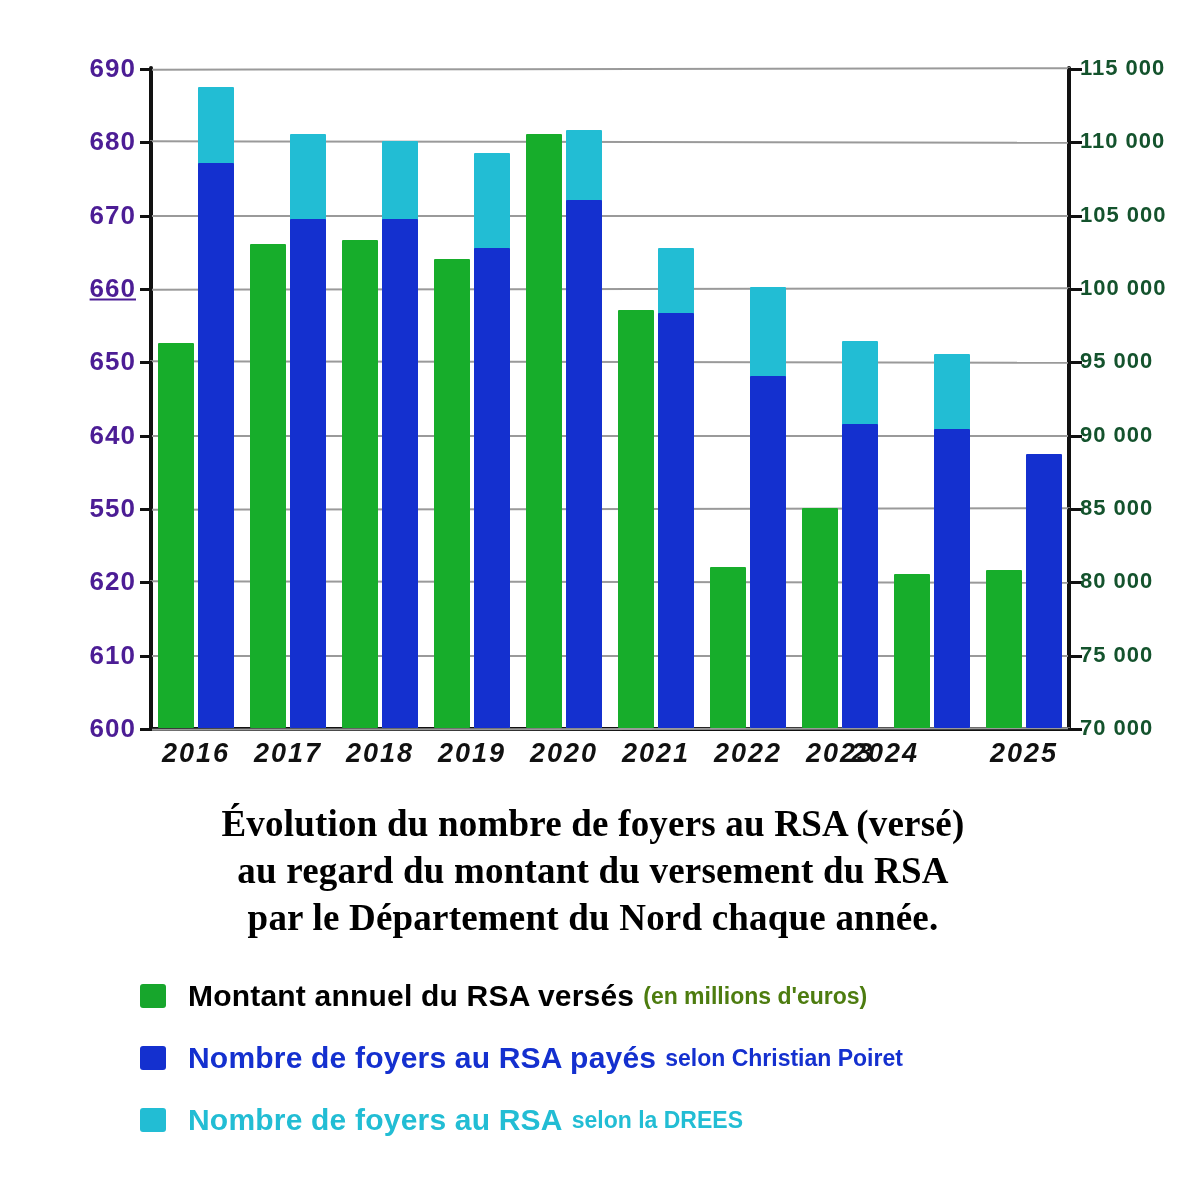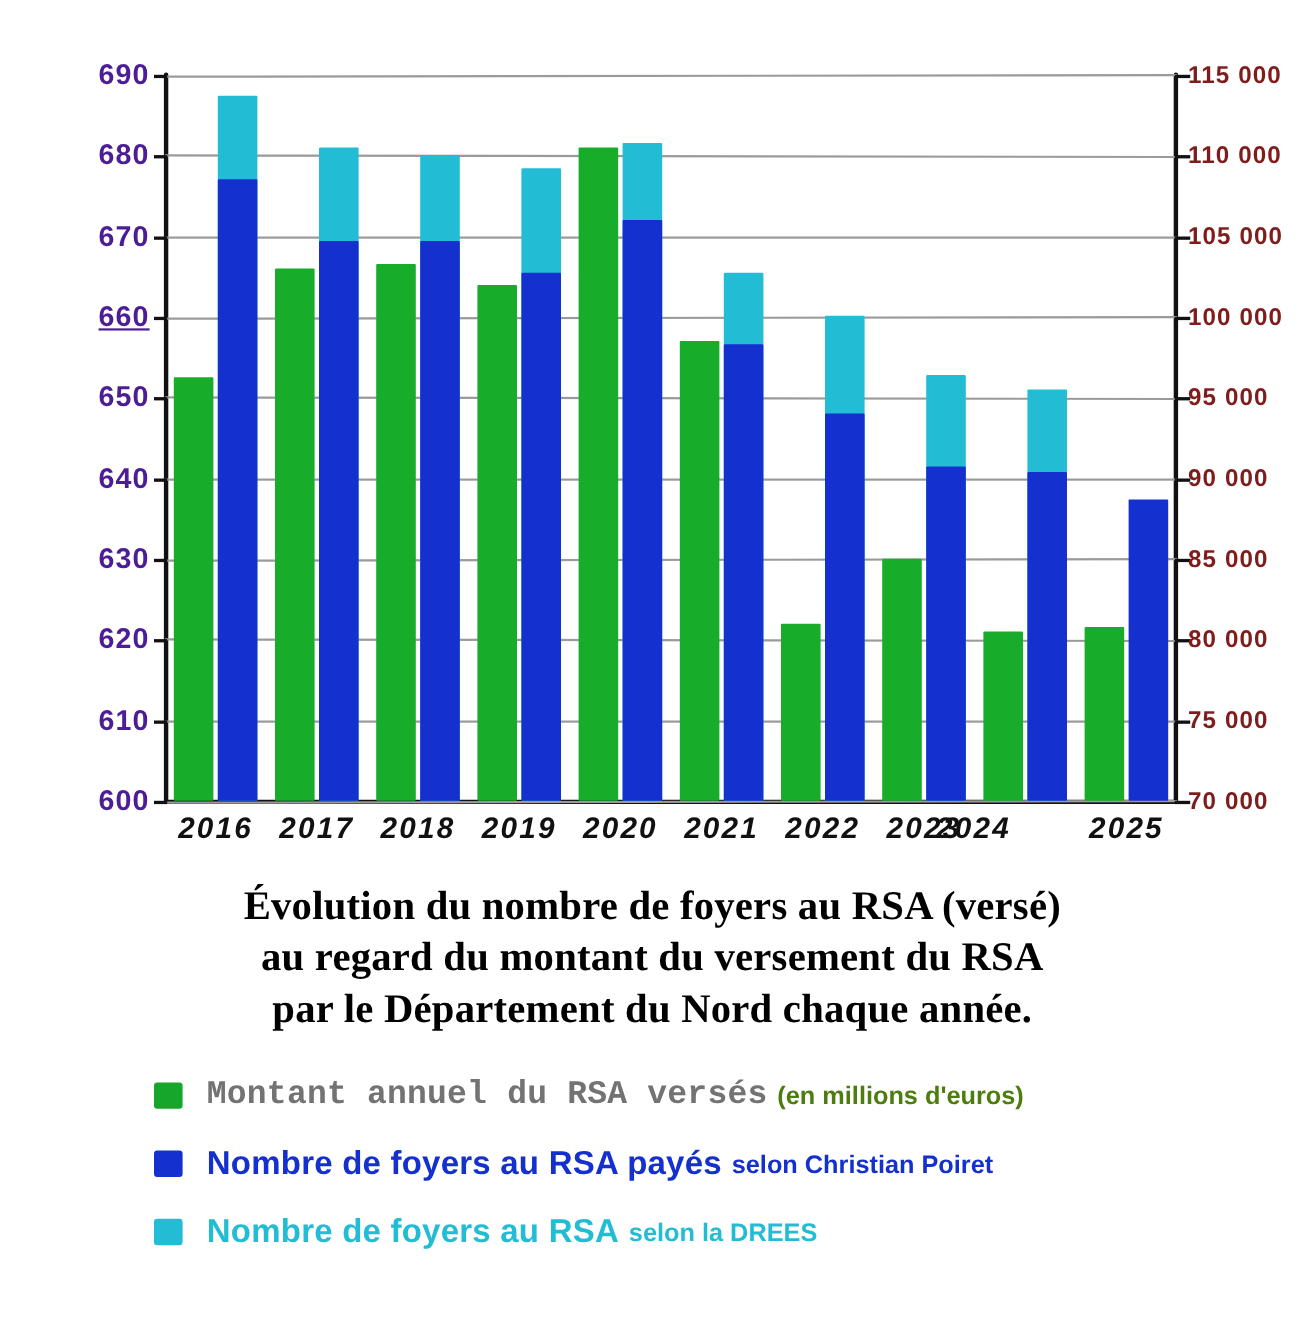--- a/index.html
+++ b/index.html
@@ -83,21 +83,21 @@
     color: #4c1d95;
     font-size: 26px;
     font-weight: bold;
     letter-spacing: 1px;
     transform: translateY(-50%);
     white-space: nowrap;
   }
   .ylabel-right {
     position: absolute;
     left: 948px;
-    color: #7f1d1d;
+    color: #14532d;
     font-size: 22px;
     font-weight: bold;
     letter-spacing: 1px;
     transform: translateY(-50%);
     white-space: nowrap;
   }
   .bar-green {
     position: absolute;
     background: #17ad2b;
     border-radius: 1px;
@@ -233,21 +233,21 @@
       <div class="bar-green" style="left: 744px; width: 36px; top: 506px; height: 154px; background: rgb(23, 173, 43);"></div>
       <div class="bar-cyan" style="left: 784px; width: 36px; top: 286px; height: 374px; background: rgb(34, 189, 212);"></div>
       <div class="bar-blue" style="left: 784px; width: 36px; top: 360.8px; height: 299.2px; background: rgb(20, 48, 207);"></div>
       <div class="bar-green" style="left: 836px; width: 36px; top: 502.333px; height: 157.667px; background: rgb(23, 173, 43);"></div>
       <div class="bar-blue" style="left: 876px; width: 36px; top: 385.733px; height: 274.267px; background: rgb(20, 48, 207);"></div>
     </div>
   <div id="axis-labels">
       <div class="ylabel-left" style="top: 728px; right: 1050px;">600</div>
       <div class="ylabel-left" style="top: 654.667px; right: 1050px;">610</div>
       <div class="ylabel-left" style="top: 581.333px; right: 1050px;">620</div>
-      <div class="ylabel-left" style="top: 508px; right: 1050px;">630</div>
+      <div class="ylabel-left" style="top: 508px; right: 1050px;">550</div>
       <div class="ylabel-left" style="top: 434.667px; right: 1050px;">640</div>
       <div class="ylabel-left" style="top: 361.333px; right: 1050px;">650</div>
       <div class="ylabel-left" style="top: 288px; right: 1050px; text-decoration: underline;">660</div>
       <div class="ylabel-left" style="top: 214.667px; right: 1050px;">670</div>
       <div class="ylabel-left" style="top: 141.333px; right: 1050px;">680</div>
       <div class="ylabel-left" style="top: 68px; right: 1050px;">690</div>
       <div class="ylabel-right" style="top: 728px; left: 1080px;">70 000</div>
       <div class="ylabel-right" style="top: 654.667px; left: 1080px;">75 000</div>
       <div class="ylabel-right" style="top: 581.333px; left: 1080px;">80 000</div>
       <div class="ylabel-right" style="top: 508px; left: 1080px;">85 000</div>
@@ -274,21 +274,21 @@
 
 <div id="caption">
     <div class="line">Évolution du nombre de foyers au RSA (versé)</div>
     <div class="line">au regard du montant du versement du RSA</div>
     <div class="line">par le Département du Nord chaque année.</div>
   </div>
 
 <div id="legend">
     <div class="legend-row">
       <div class="swatch" style="background: rgb(23, 166, 44);"></div>
-      <span class="legend-main" style="color: #737373; font-family: Liberation Mono, monospace;">Montant annuel du RSA versés</span>
+      <span class="legend-main" style="color: #000000;">Montant annuel du RSA versés</span>
       <span class="legend-sub" style="color: #4d7c0f;">(en millions d'euros)</span>
     </div>
     <div class="legend-row">
       <div class="swatch" style="background: rgb(20, 48, 207);"></div>
       <span class="legend-main" style="color: rgb(20, 48, 207);">Nombre de foyers au RSA payés</span>
       <span class="legend-sub" style="color: rgb(20, 48, 207);">selon Christian Poiret</span>
     </div>
     <div class="legend-row">
       <div class="swatch" style="background: rgb(34, 189, 212);"></div>
       <span class="legend-main" style="color: rgb(34, 189, 212);">Nombre de foyers au RSA</span>

